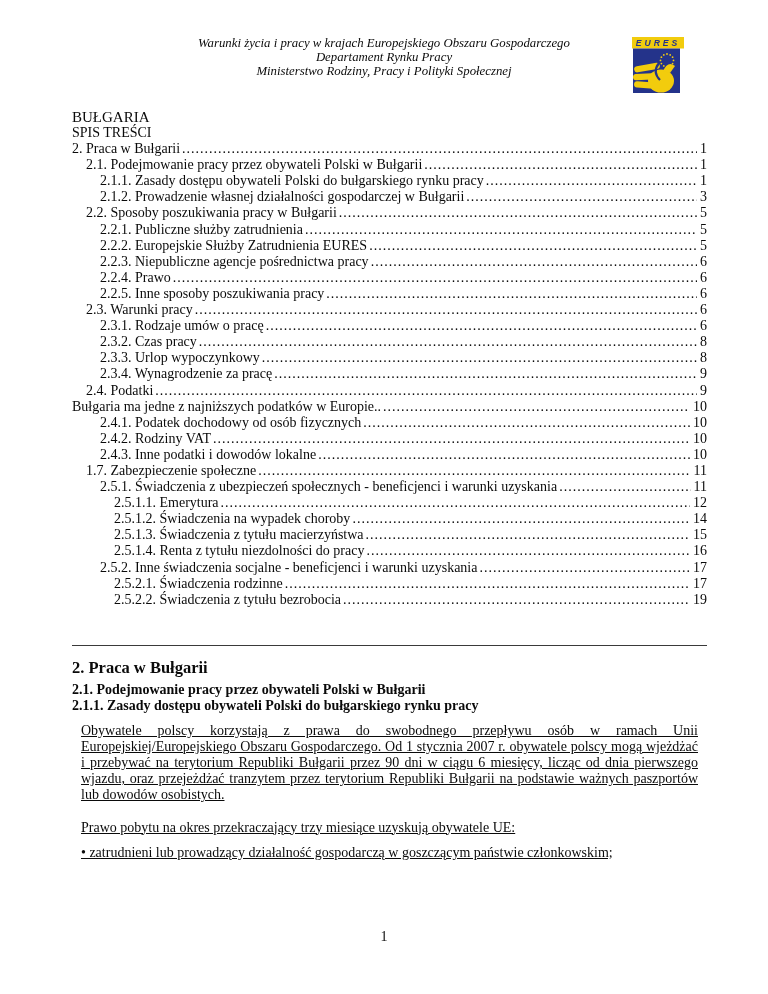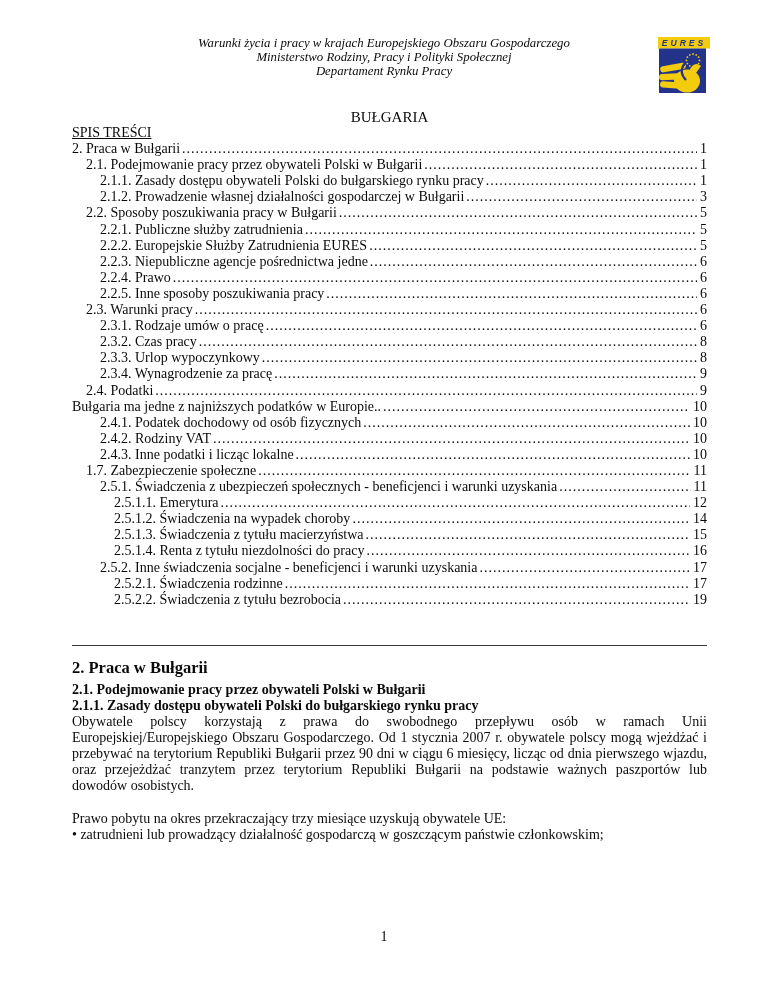--- a/index.html
+++ b/index.html
@@ -17,39 +17,39 @@
     padding-top: 36px;
     text-align: center;
     font-style: italic;
     font-size: 12.8px;
     line-height: 14px;
     font-family: Liberation Serif, serif;
   }
   .eures-logo {
     position: absolute;
     top: 37px;
-    right: 58px;
+    right: 84px;
     width: 54px;
     height: 58px;
     margin-left: 48px;
   }
   .country-line {
     margin-top: 31px;
     padding: 0 61px 0 72px;
-    text-align: center;
+    text-align: left;
     font-size: 15px;
     line-height: 16px;
   }
   
   .content {
     padding: 0 61px 0 72px;
     font-size: 14px;
     line-height: 16.1px;
   }
-  .toc-title { margin-top: 0; text-decoration: underline; }
+  .toc-title { margin-top: 0; }
   .toc-list { }
   .toc-row {
     display: flex;
     align-items: baseline;
     white-space: nowrap;
   }
   .toc-row.lvl1 { padding-left: 14px; }
   .toc-row.lvl2 { padding-left: 28px; }
   .toc-row.lvl3 { padding-left: 42px; align-items: center; }
   .toc-label { flex: 0 0 auto; }
@@ -72,41 +72,41 @@
     font-size: 16.5px;
     line-height: 18px;
     font-weight: bold;
   }
   .section h2, .section h3 {
     margin: 0;
     font-size: 14px;
     line-height: 16.1px;
     font-weight: bold;
   }
-  .section p { margin: 0; }
+  .section p { margin: 9px; text-decoration: underline; }
   .section p.justified { text-align: justify; }
   .section p.gap-above { margin-top: 16.1px; }
   .page-footer {
     position: absolute;
     top: 929px;
     left: 0;
     width: 100%;
     text-align: center;
     font-size: 14px;
   }
 </style>
 </head>
 <body>
 
 <div class="page">
 
   <div class="header-center">
     <div>Warunki życia i pracy w krajach Europejskiego Obszaru Gospodarczego</div>
+    <div>Departament Rynku Pracy</div>
     <div>Ministerstwo Rodziny, Pracy i Polityki Społecznej</div>
-    <div>Departament Rynku Pracy</div>
   </div>
 
   <div class="eures-logo">
     <svg viewBox="0 0 54 58" width="54" height="58">
       <rect x="2" y="0" width="52" height="11.5" fill="#f2cc0d"></rect>
       <text x="28" y="9" text-anchor="middle" font-family="Liberation Sans, sans-serif" font-size="8.6" font-weight="bold" font-style="italic" letter-spacing="3" fill="#24338a">EURES</text>
       <rect x="3" y="11.5" width="47" height="44.5" fill="#24338a"></rect>
       <g fill="#f2cc0d">
         <circle cx="37" cy="17" r="0.9"></circle>
           <circle cx="40.2" cy="17.9" r="0.9"></circle>
@@ -166,21 +166,21 @@
           <span class="toc-label">2.2.1. Publiczne służby zatrudnienia</span>
           <span class="toc-dots">............................................................................................................................................................................................................................................................................................................</span>
           <span class="toc-page">5</span>
         </div>
         <div class="toc-row lvl2">
           <span class="toc-label">2.2.2. Europejskie Służby Zatrudnienia EURES</span>
           <span class="toc-dots">............................................................................................................................................................................................................................................................................................................</span>
           <span class="toc-page">5</span>
         </div>
         <div class="toc-row lvl2">
-          <span class="toc-label">2.2.3. Niepubliczne agencje pośrednictwa jedne</span>
+          <span class="toc-label">2.2.3. Niepubliczne agencje pośrednictwa pracy</span>
           <span class="toc-dots">............................................................................................................................................................................................................................................................................................................</span>
           <span class="toc-page">6</span>
         </div>
         <div class="toc-row lvl2">
           <span class="toc-label">2.2.4. Prawo</span>
           <span class="toc-dots">............................................................................................................................................................................................................................................................................................................</span>
           <span class="toc-page">6</span>
         </div>
         <div class="toc-row lvl2">
           <span class="toc-label">2.2.5. Inne sposoby poszukiwania pracy</span>
@@ -226,21 +226,21 @@
           <span class="toc-label">2.4.1. Podatek dochodowy od osób fizycznych</span>
           <span class="toc-dots">............................................................................................................................................................................................................................................................................................................</span>
           <span class="toc-page">10</span>
         </div>
         <div class="toc-row lvl2">
           <span class="toc-label">2.4.2. Rodziny VAT</span>
           <span class="toc-dots">............................................................................................................................................................................................................................................................................................................</span>
           <span class="toc-page">10</span>
         </div>
         <div class="toc-row lvl2">
-          <span class="toc-label">2.4.3. Inne podatki i licząc lokalne</span>
+          <span class="toc-label">2.4.3. Inne podatki i dowodów lokalne</span>
           <span class="toc-dots">............................................................................................................................................................................................................................................................................................................</span>
           <span class="toc-page">10</span>
         </div>
         <div class="toc-row lvl1">
           <span class="toc-label">1.7. Zabezpieczenie społeczne</span>
           <span class="toc-dots">............................................................................................................................................................................................................................................................................................................</span>
           <span class="toc-page">11</span>
         </div>
         <div class="toc-row lvl2">
           <span class="toc-label">2.5.1. Świadczenia z ubezpieczeń społecznych - beneficjenci i warunki uzyskania</span>

